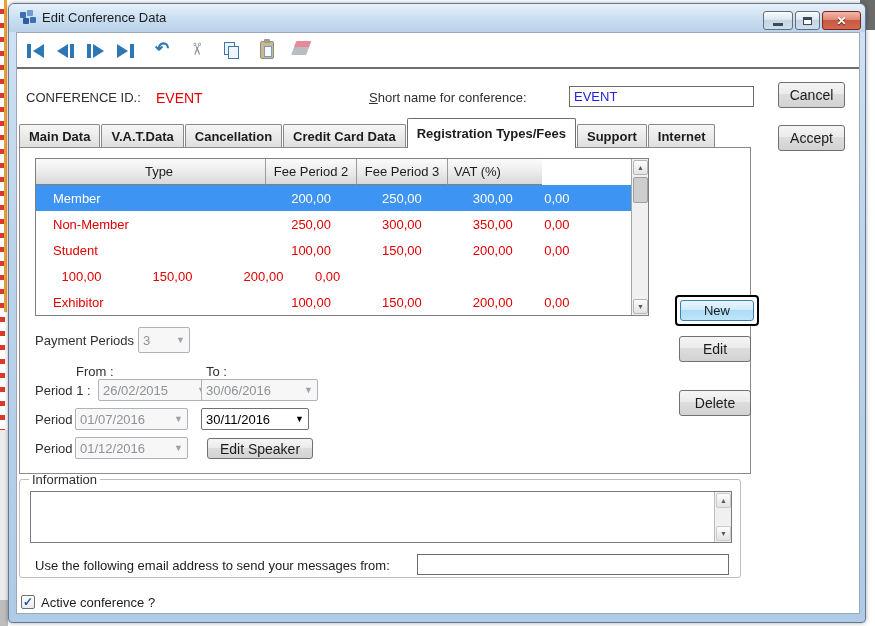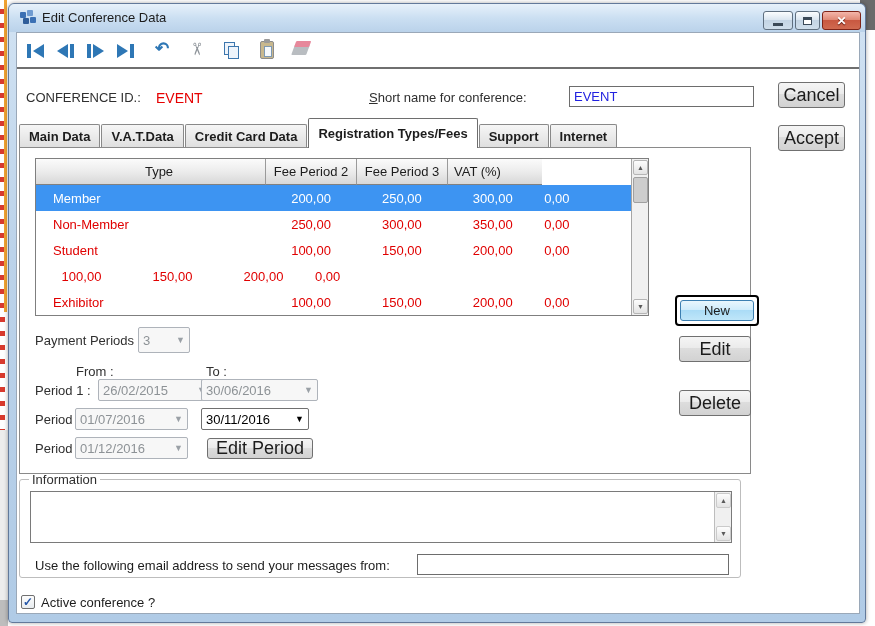--- a/index.html
+++ b/index.html
@@ -65,21 +65,21 @@
   
   .lbl { position:absolute; font-size:13px; color:#2f2f2f; white-space:nowrap; }
   .red { color:#e60000; }
   .u { text-decoration:underline; }
   .txt-input { position:absolute; border:1px solid #6d6d6d; background:#fff; font-family:"Liberation Sans",sans-serif;
     font-size:13px; padding:0 4px; outline:none; }
   .shortname-input { left:560px; top:82px; width:185px; height:21px; color:#2222e0; }
 
   .w7btn { position:absolute; border:1px solid #707070; border-radius:3px;
     background:linear-gradient(180deg,#f5f5f5 0%,#ebebeb 45%,#dddddd 46%,#d2d2d2 100%);
-    font-size:18px; color:#1c1c1c; display:flex; align-items:center; justify-content:center; cursor:default; }
+    font-size:14px; color:#1c1c1c; display:flex; align-items:center; justify-content:center; cursor:default; }
   .btn-cancel { left:769px; top:78px; width:67px; height:26px; }
   .btn-accept { left:769px; top:121px; width:67px; height:26px; }
 
   
   .tabstrip { position:absolute; left:10px; top:113px; height:31px; display:flex; align-items:flex-end; }
   .tab { height:24px; padding:0 9px; margin-right:1px; display:flex; align-items:center;
     border:1px solid #898989; border-bottom:none; border-radius:2px 2px 0 0;
     background:linear-gradient(180deg,#f6f6f6,#dedede); font-size:13px; font-weight:bold; color:#1c1c1c; }
   .tab.active { height:30px; background:#ffffff; border-color:#6e6e6e; position:relative; z-index:3; }
   .tabpanel { position:absolute; left:10px; top:143px; width:732px; height:327px;
@@ -214,20 +214,21 @@
   <div class="lbl" style="left:17px;top:86px;">CONFERENCE ID.:</div>
   <div class="lbl red" style="left:147px;top:86px;font-size:14px;">EVENT</div>
   <div class="lbl" style="left:360px;top:86px;"><span class="u">S</span><span>hort name for conference:</span></div>
   <input class="txt-input shortname-input" value="EVENT" style="">
   <div class="w7btn btn-cancel">Cancel</div>
   <div class="w7btn btn-accept">Accept</div>
 
   <div class="tabstrip">
     <div class="tab">Main Data</div>
     <div class="tab">V.A.T.Data</div>
+    <div class="tab">Cancellation</div>
     <div class="tab">Credit Card Data</div>
     <div class="tab active">Registration Types/Fees</div>
     <div class="tab">Support</div>
     <div class="tab">Internet</div>
   </div>
 
   <div class="tabpanel">
 
     <div class="ftable">
       <div class="fhead">
@@ -310,21 +311,21 @@
     <div class="combo enabled" style="left:181px;top:260px;width:108px;height:22px;">
       <span>30/11/2016</span>
         <span class="arrow">▼</span>
     </div>
 
     <div class="grp-lbl" style="left:15px;top:293px;">Period 3 :</div>
     <div class="combo" style="left:55px;top:289px;width:113px;height:22px;">
       <span>01/12/2016</span>
         <span class="arrow">▼</span>
     </div>
-    <div class="w7btn" style="left:187px;top:290px;width:106px;height:21px;position:absolute;">Edit Period</div>
+    <div class="w7btn" style="left:187px;top:290px;width:106px;height:21px;position:absolute;">Edit Speaker</div>
   </div>
 
   <div class="infogroup">
     <div class="legend">Information</div>
     <div class="info-textarea">
       <span></span>
       <div class="ta-scroll">
         <div class="sb-btn sb-up" style="border-color:#cacaca;">▲</div>
         <div class="sb-btn sb-down" style="border-color:#cacaca;">▼</div>
       </div>

